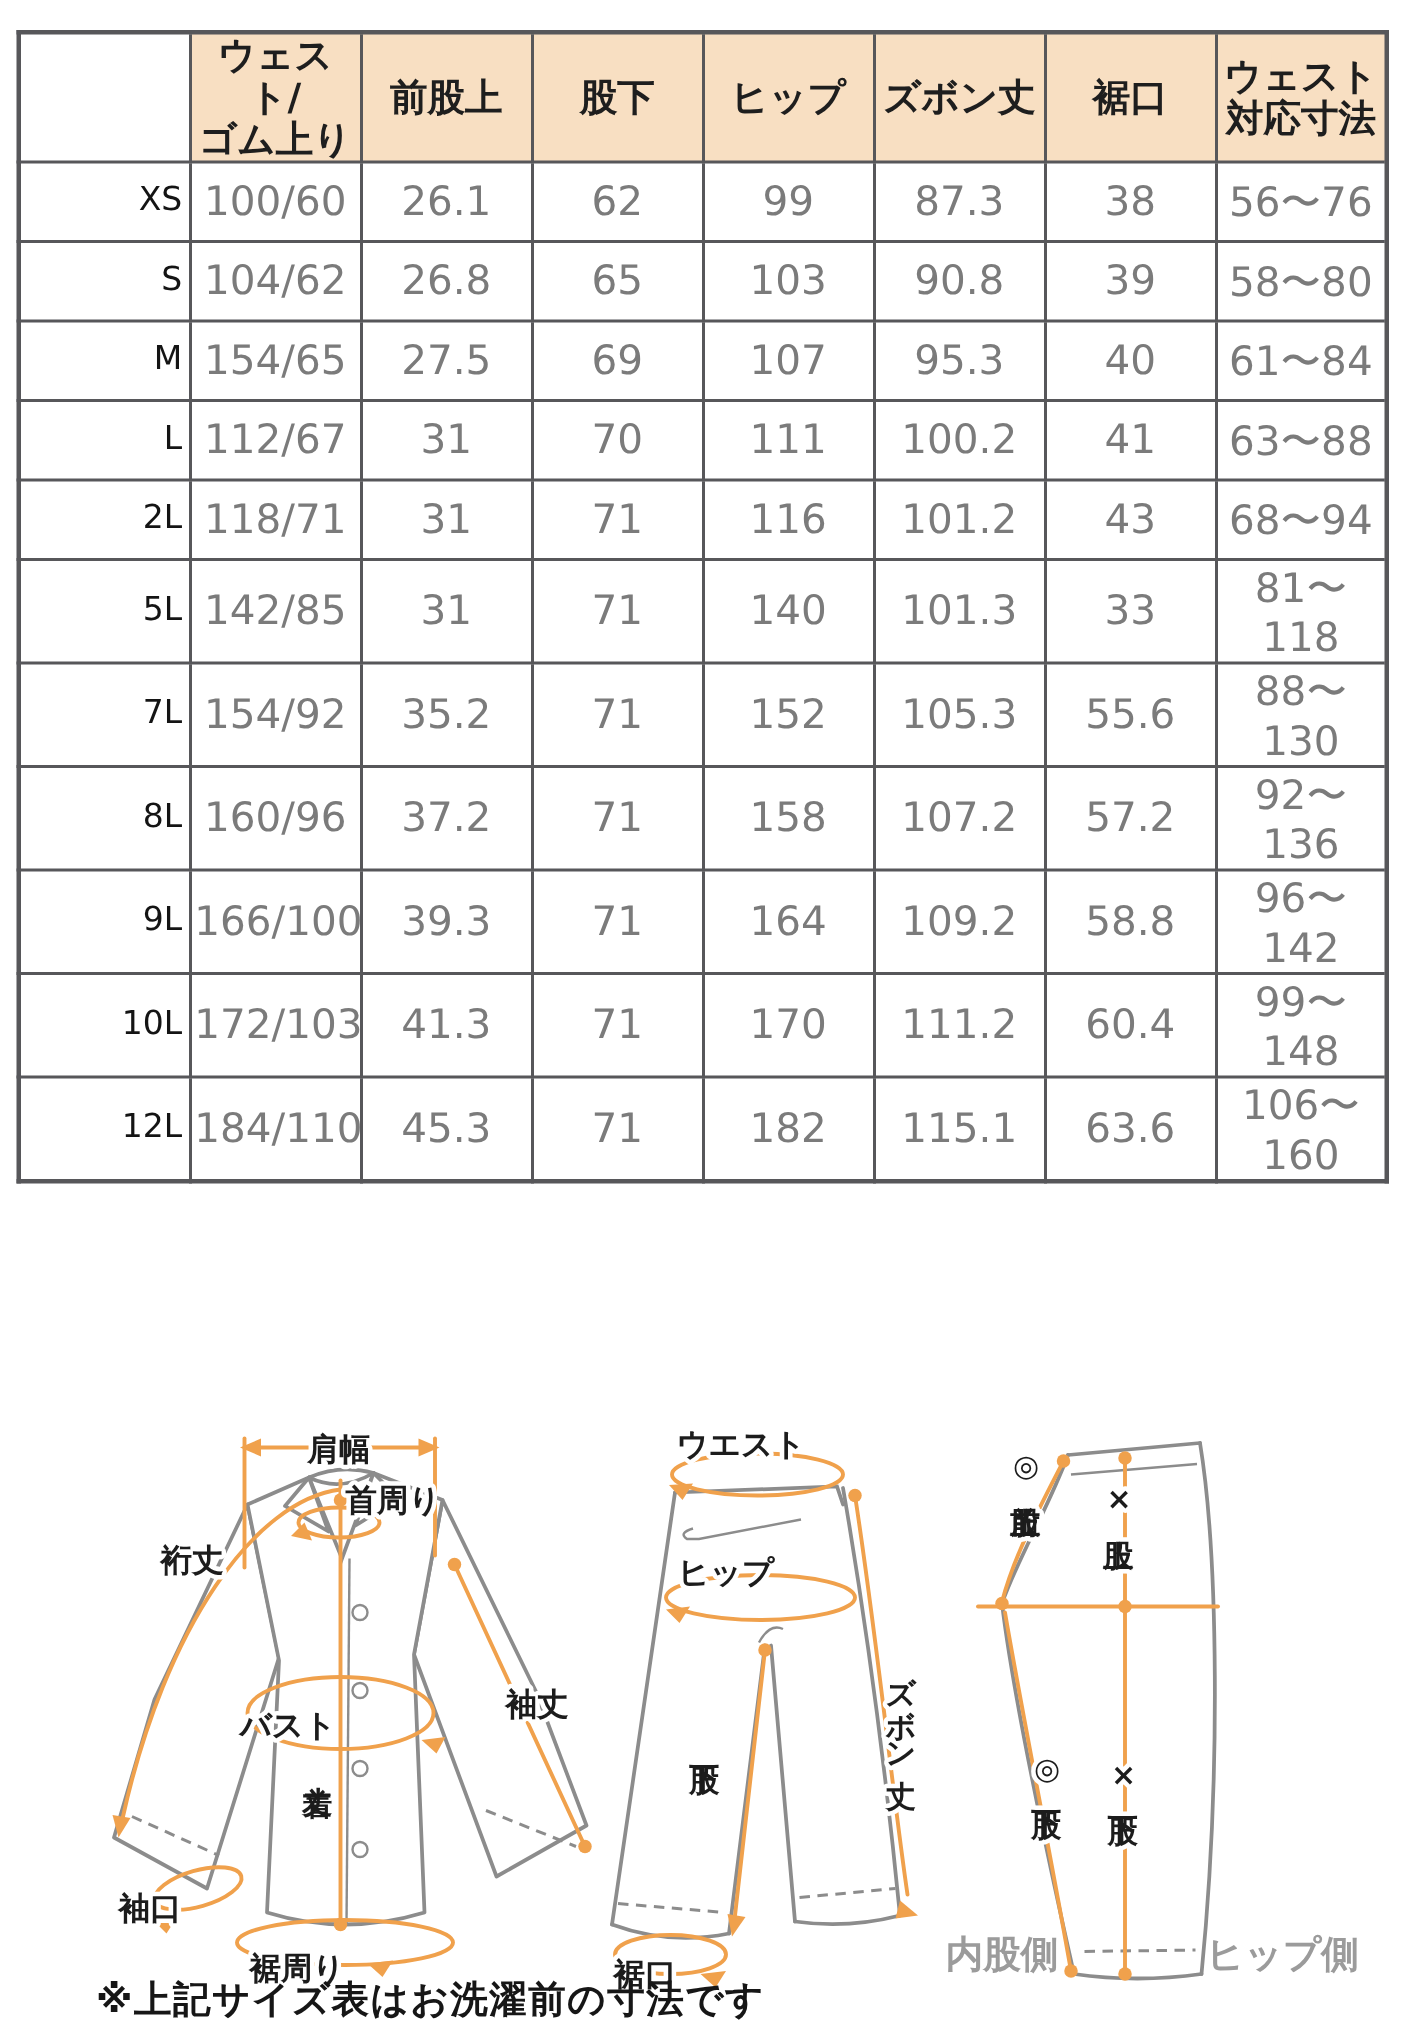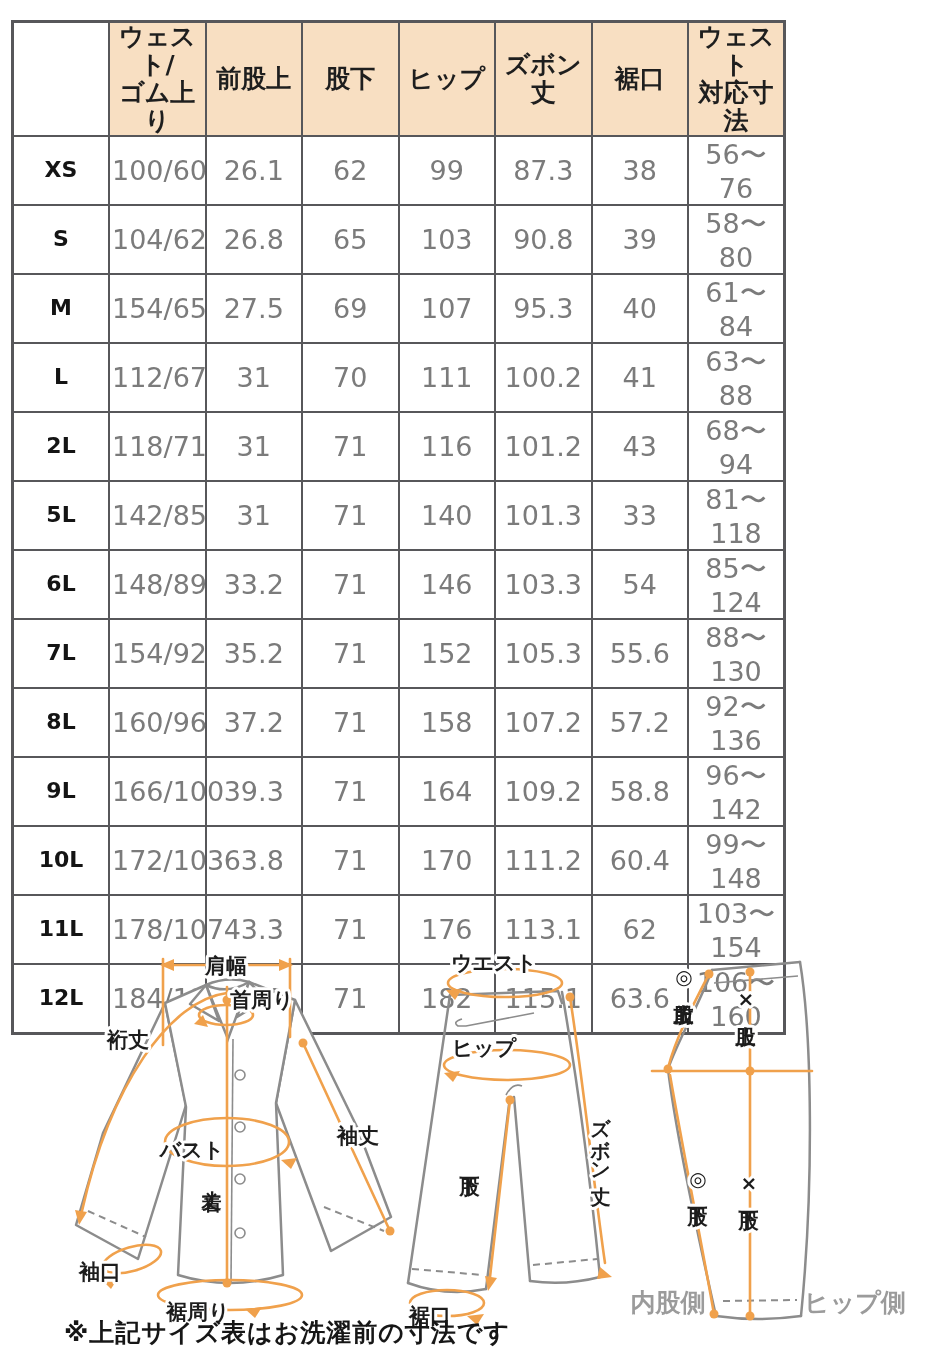--- a/index.html
+++ b/index.html
@@ -2,34 +2,34 @@
 <html><head>
 <meta charset="utf-8">
 <style>
   html,body { margin:0; padding:0; }
   body {
     width:940px; height:1360px; position:relative; background:#ffffff;
     font-family:"DejaVu Sans","Liberation Sans",sans-serif; overflow:hidden;
   }
   
   .size-table {
-    position:absolute; left:11px; top:20px; width:775px;
+    position:absolute; left:11px; top:20px; width:915px;
     border-collapse:collapse; table-layout:fixed;
     border:3px solid #57575a;
   }
   .size-table th, .size-table td { border:2px solid #57575a; text-align:center; vertical-align:middle; }
   .size-table thead th {
     background:#f8dfc2; color:#1e1e1e; font-weight:bold; font-size:25px;
     height:62px; white-space:pre-line; line-height:1.12; padding:0 2px;
   }
   .size-table thead th:first-child { background:#ffffff; }
   .size-table tbody td { font-size:27px; color:#7b7b7b; height:51px; padding:0 2px; }
   .size-table tbody th.size {
-    background:#ffffff; color:#141414; font-weight:bold; font-size:22px;
-    word-break:break-all; line-height:0.95; padding:0 18px;
+    background:#ffffff; color:#141414; font-weight:normal; font-size:22px;
+    word-break:break-all; line-height:0.95; padding:0 4px;text-align:right;
   }
   
   .diagram-svg { position:absolute; left:0; top:945px; }
   .garment { fill:#ffffff; stroke:#8c8c8c; stroke-width:2.5; stroke-linejoin:round; }
   .gline   { fill:none; stroke:#8c8c8c; stroke-width:2.5; stroke-linecap:round; }
   .gthin   { fill:none; stroke:#8c8c8c; stroke-width:1.6; }
   .gdash   { fill:none; stroke:#8c8c8c; stroke-width:2; stroke-dasharray:7 5; }
   .oline   { fill:none; stroke:#f0a14c; stroke-width:2.6; stroke-linecap:round; }
   .odot    { fill:#f0a14c; stroke:none; }
   .oarr    { fill:#f0a14c; stroke:none; }
@@ -122,30 +122,20 @@
         <th class="size">5L</th>
         <td>142/85</td>
         <td>31</td>
         <td>71</td>
         <td>140</td>
         <td>101.3</td>
         <td>33</td>
         <td>81〜118</td>
       </tr>
       <tr>
-        <th class="size">6L</th>
-        <td>148/89</td>
-        <td>33.2</td>
-        <td>71</td>
-        <td>146</td>
-        <td>103.3</td>
-        <td>54</td>
-        <td>85〜124</td>
-      </tr>
-      <tr>
         <th class="size">7L</th>
         <td>154/92</td>
         <td>35.2</td>
         <td>71</td>
         <td>152</td>
         <td>105.3</td>
         <td>55.6</td>
         <td>88〜130</td>
       </tr>
       <tr>
@@ -164,36 +154,26 @@
         <td>39.3</td>
         <td>71</td>
         <td>164</td>
         <td>109.2</td>
         <td>58.8</td>
         <td>96〜142</td>
       </tr>
       <tr>
         <th class="size">10L</th>
         <td>172/103</td>
-        <td>63.8</td>
+        <td>41.3</td>
         <td>71</td>
         <td>170</td>
         <td>111.2</td>
         <td>60.4</td>
         <td>99〜148</td>
-      </tr>
-      <tr>
-        <th class="size">11L</th>
-        <td>178/107</td>
-        <td>43.3</td>
-        <td>71</td>
-        <td>176</td>
-        <td>113.1</td>
-        <td>62</td>
-        <td>103〜154</td>
       </tr>
       <tr>
         <th class="size">12L</th>
         <td>184/110</td>
         <td>45.3</td>
         <td>71</td>
         <td>182</td>
         <td>115.1</td>
         <td>63.6</td>
         <td>106〜160</td>

